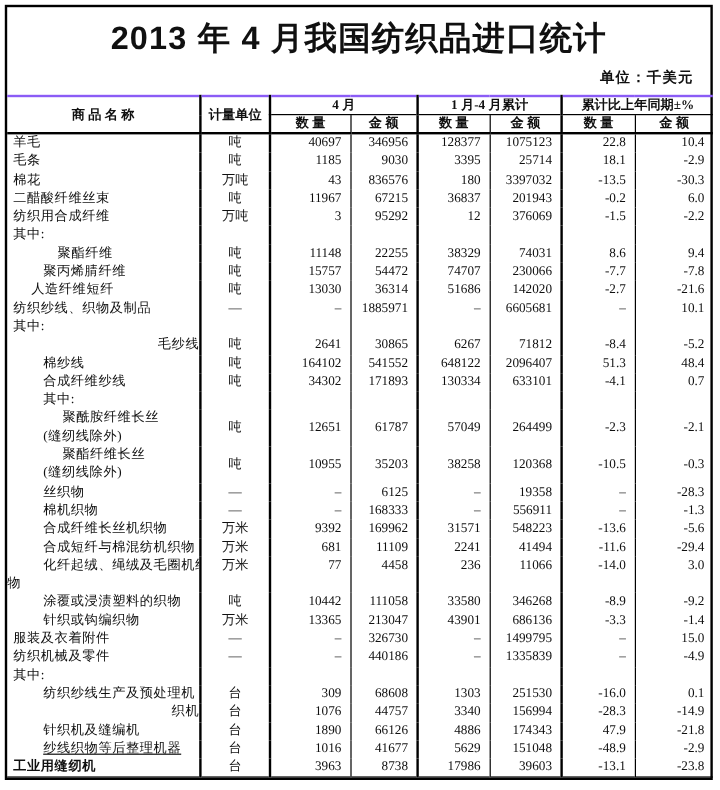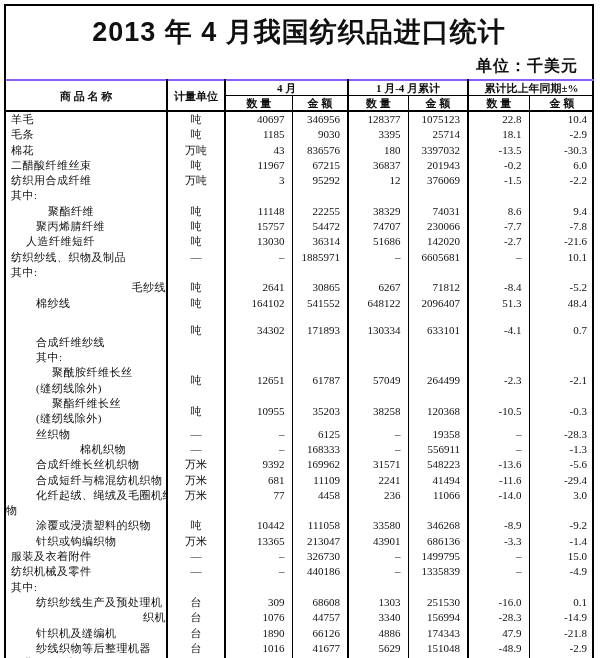--- a/index.html
+++ b/index.html
@@ -14,21 +14,21 @@
     border:2px solid #000;background:#fff;box-sizing:border-box;
   }
   .title{
     text-align:center;
     font-family:"Liberation Sans","DejaVu Sans",sans-serif;
     font-weight:bold;font-size:27px;letter-spacing:1px;
     padding-top:9px;line-height:34px;
   }
   .subrow{position:relative;height:27px;margin-top:3px;font-size:12px;}
   .source{position:absolute;left:186px;top:6px;letter-spacing:1px;}
-  .unitnote{position:absolute;right:14px;top:4px;font-weight:bold;font-size:16px;letter-spacing:1px;}
+  .unitnote{position:absolute;right:14px;top:4px;font-weight:bold;font-size:12px;letter-spacing:1px;}
   table{
     border-collapse:collapse;width:100%;table-layout:fixed;
     border-top:2px solid #8b5cf6;
   }
   th{
     font-size:11px;font-weight:bold;text-align:center;
     padding:0;height:14px;line-height:14px;overflow:hidden;white-space:nowrap;
   }
   thead .grp{border-bottom:1px solid #000;}
   thead tr.sub th{border-bottom:2px solid #000;}
@@ -236,21 +236,21 @@
           <td class="c-unit vr-thick">吨</td>
           <td class="c-num vr-thin">164102</td>
           <td class="c-num vr-thick">541552</td>
           <td class="c-num vr-thin">648122</td>
           <td class="c-num vr-thick">2096407</td>
           <td class="c-num vr-thin">51.3</td>
           <td class="c-num ">48.4</td>
         </tr>
         <tr>
           <td class="c-name vr-thick">
-            <div style="padding-left: 30px; margin-top: 24px;">合成纤维纱线</div>
+            <div style="padding-left: 30px;">合成纤维纱线</div>
           </td>
           <td class="c-unit vr-thick">吨</td>
           <td class="c-num vr-thin">34302</td>
           <td class="c-num vr-thick">171893</td>
           <td class="c-num vr-thin">130334</td>
           <td class="c-num vr-thick">633101</td>
           <td class="c-num vr-thin">-4.1</td>
           <td class="c-num ">0.7</td>
         </tr>
         <tr>
@@ -298,21 +298,21 @@
           <td class="c-unit vr-thick">—</td>
           <td class="c-num vr-thin">–</td>
           <td class="c-num vr-thick">6125</td>
           <td class="c-num vr-thin">–</td>
           <td class="c-num vr-thick">19358</td>
           <td class="c-num vr-thin">–</td>
           <td class="c-num ">-28.3</td>
         </tr>
         <tr>
           <td class="c-name vr-thick">
-            <div style="padding-left: 30px; margin-left: 44px;">棉机织物</div>
+            <div style="padding-left: 30px;">棉机织物</div>
           </td>
           <td class="c-unit vr-thick">—</td>
           <td class="c-num vr-thin">–</td>
           <td class="c-num vr-thick">168333</td>
           <td class="c-num vr-thin">–</td>
           <td class="c-num vr-thick">556911</td>
           <td class="c-num vr-thin">–</td>
           <td class="c-num ">-1.3</td>
         </tr>
         <tr>
@@ -443,21 +443,21 @@
           <td class="c-unit vr-thick">台</td>
           <td class="c-num vr-thin">1890</td>
           <td class="c-num vr-thick">66126</td>
           <td class="c-num vr-thin">4886</td>
           <td class="c-num vr-thick">174343</td>
           <td class="c-num vr-thin">47.9</td>
           <td class="c-num ">-21.8</td>
         </tr>
         <tr>
           <td class="c-name vr-thick">
-            <div style="padding-left: 30px;">纱线织物等后整理机器</div>
+            <div style="padding-left: 30px; text-decoration: underline;">纱线织物等后整理机器</div>
           </td>
           <td class="c-unit vr-thick">台</td>
           <td class="c-num vr-thin">1016</td>
           <td class="c-num vr-thick">41677</td>
           <td class="c-num vr-thin">5629</td>
           <td class="c-num vr-thick">151048</td>
           <td class="c-num vr-thin">-48.9</td>
           <td class="c-num ">-2.9</td>
         </tr>
         <tr>

